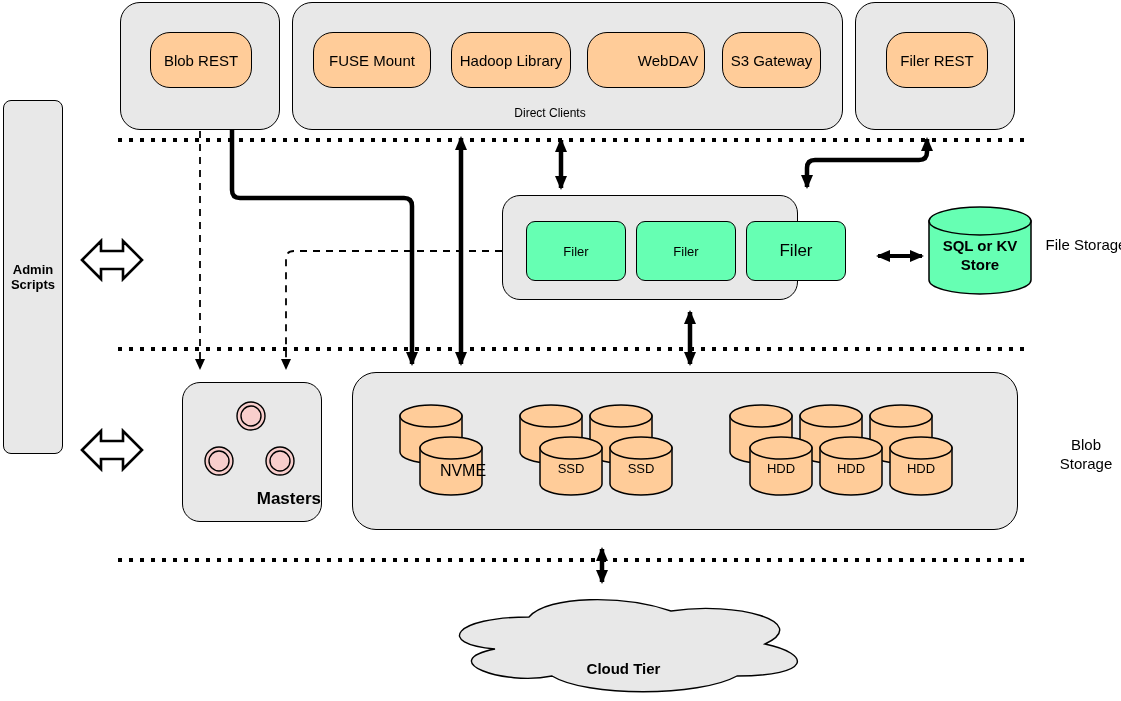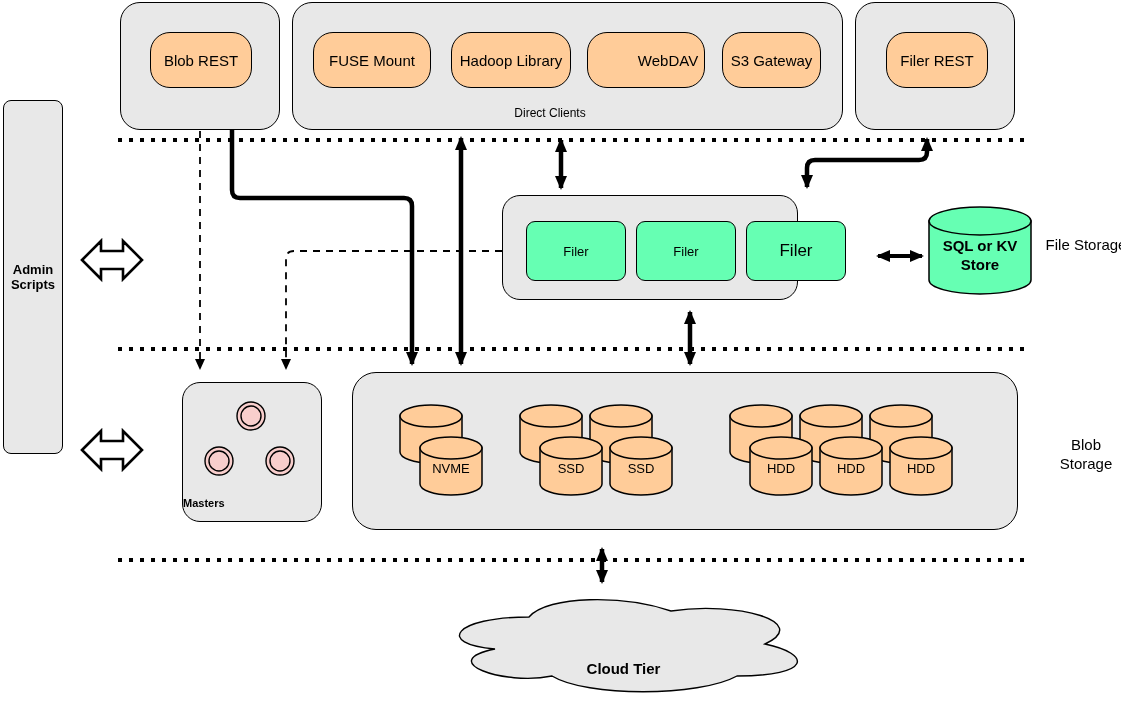--- a/index.html
+++ b/index.html
@@ -49,21 +49,21 @@
   <div class="btn" style="left:30px;top:29px;width:102px;height:56px;">Filer REST</div>
 </div>
 
 <div class="group" style="left:502px;top:195px;width:296px;height:105px;border-radius:18px;">
   <div class="filer-box" style="left:23px;top:25px;width:100px;height:60px;">Filer</div>
   <div class="filer-box" style="left:133px;top:25px;width:100px;height:60px;">Filer</div>
   <div class="filer-box" style="left:243px;top:25px;width:100px;height:60px;font-size:17px;">Filer</div>
 </div>
 
 <div class="group" style="left:182px;top:382px;width:140px;height:140px;border-radius:18px;">
-  <span class="bold" style="position:absolute;left:0;right:0;bottom:12px;text-align:left;font-size:11px;">Masters</span>
+  <span class="bold" style="position:absolute;left:0;right:0;bottom:12px;text-align:right;font-size:17px;">Masters</span>
 </div>
 
 <div class="group" style="left:352px;top:372px;width:666px;height:158px;border-radius:24px;"></div>
 
 <svg class="svglayer" width="1121" height="701">
   <defs>
     <marker id="mBig" markerUnits="userSpaceOnUse" markerWidth="16" markerHeight="14" refX="13" refY="7" orient="auto-start-reverse">
       <path d="M1,1 L15,7 L1,13 Z" fill="#000"></path>
     </marker>
     <marker id="mSmall" markerUnits="userSpaceOnUse" markerWidth="13" markerHeight="12" refX="10" refY="6" orient="auto-start-reverse">
@@ -131,21 +131,21 @@
   <g>
     <path class="cylG" d="M929,221 L929,280 A51 14 0 0 0 1031,280 L1031,221 Z"></path>
     <ellipse class="cylG" cx="980" cy="221" rx="51" ry="14"></ellipse>
   </g>
 
   <path class="cloud" d="M529,617 C454,617 435,644 495,649 C435,661 503,686 552,676
            C586,697 699,697 737,676 C812,676 812,654 765,644
            C812,622 737,601 671,611 C624,595 548,595 529,617 Z"></path>
 </svg>
 
-<div class="olabel" style="left:416px;top:461px;width:70px;font-size:13px;">NVME</div>
+<div class="olabel" style="left:428px;top:461px;width:70px;font-size:16px;">NVME</div>
 <div class="olabel" style="left:536px;top:461px;width:70px;font-size:13px;">SSD</div>
 <div class="olabel" style="left:606px;top:461px;width:70px;font-size:13px;">SSD</div>
 <div class="olabel" style="left:746px;top:461px;width:70px;font-size:13px;">HDD</div>
 <div class="olabel" style="left:816px;top:461px;width:70px;font-size:13px;">HDD</div>
 <div class="olabel" style="left:886px;top:461px;width:70px;font-size:13px;">HDD</div>
 
 <div class="olabel bold" style="left:936px;top:237px;width:88px;font-size:15px;">SQL or KV Store</div>
 
 <div class="olabel" style="left:1044px;top:236px;width:84px;font-size:15px;">File Storage</div>
 <div class="olabel" style="left:1044px;top:436px;width:84px;font-size:15px;">Blob Storage</div>

